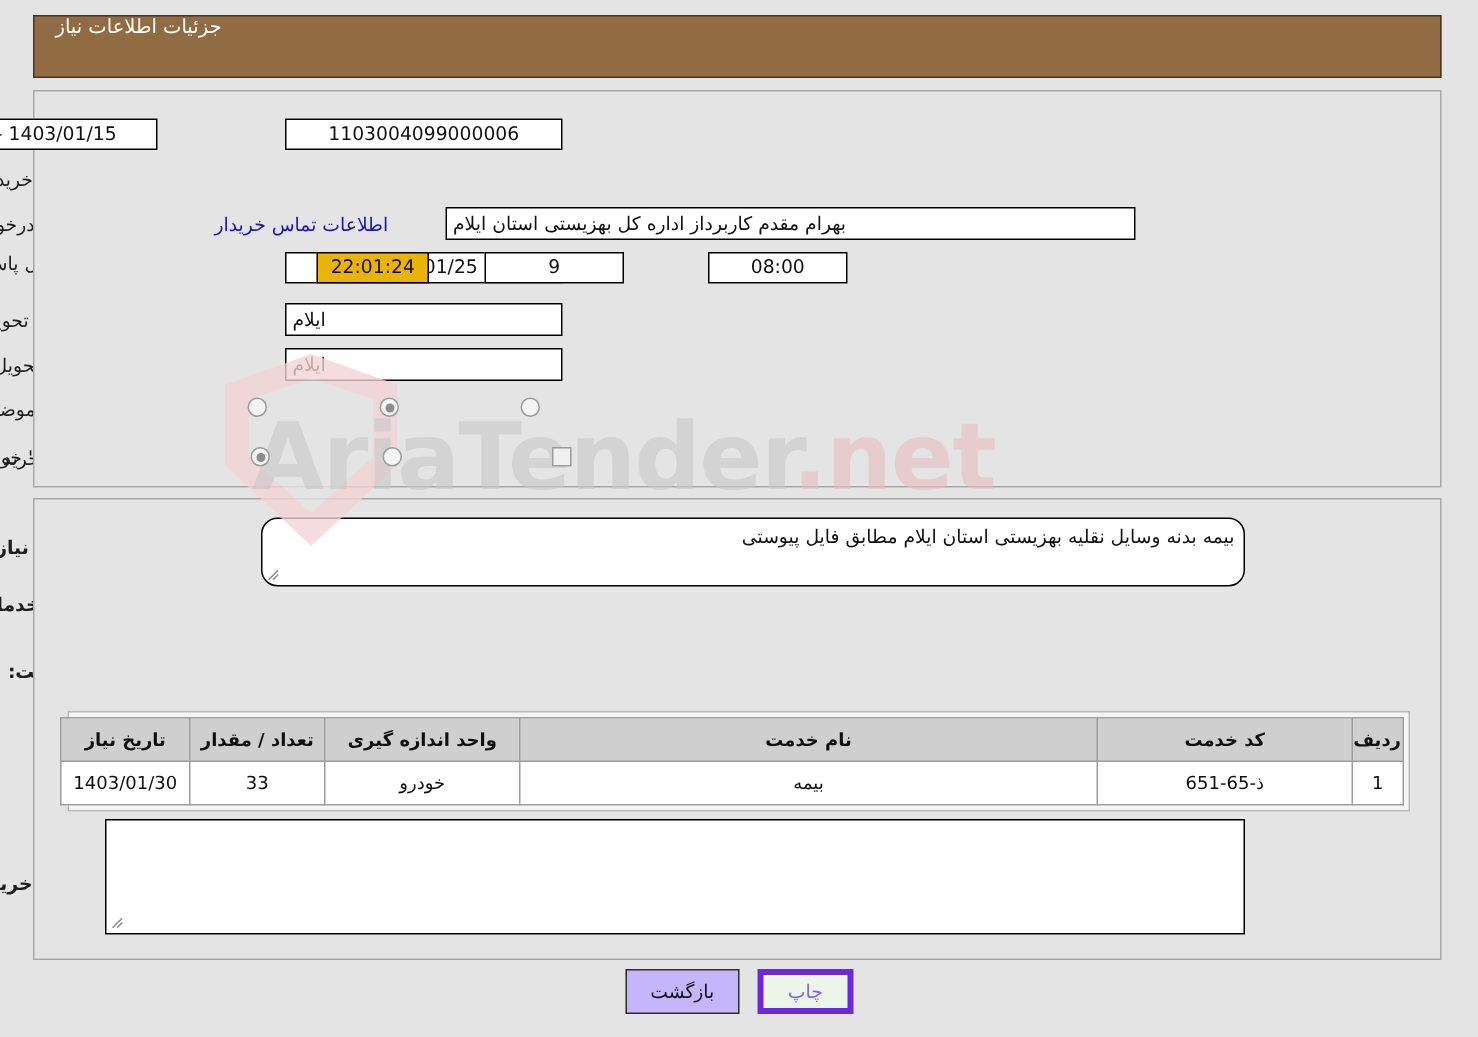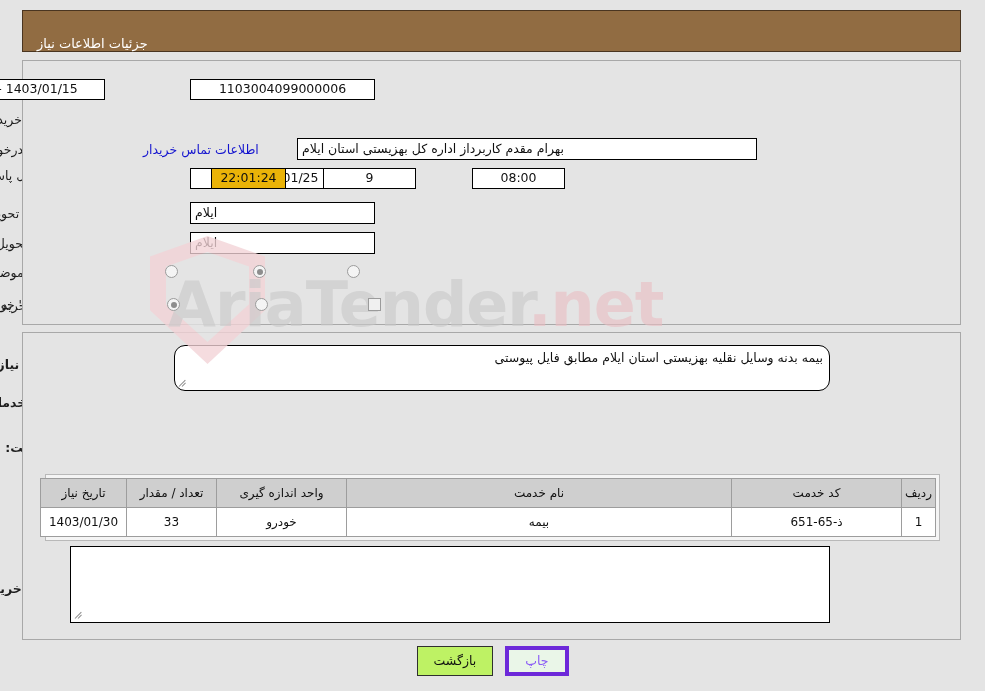--- a/index.html
+++ b/index.html
@@ -65,21 +65,21 @@
     left: 22px;
     top: 10px;
     width: 939px;
     height: 42px;
     background: #916c42;
     border: 1px solid #4a3520;
     box-sizing: border-box;
     color: #ffffff;
     font-size: 13px;
     display: flex;
-    align-items: flex-end;
+    align-items: flex-start;
     justify-content: flex-start;
     padding-left: 0;
     padding-right: 0;
     z-index: 2;
   }
   .title-bar .t {
     margin-right: auto;
     padding-left: 14px;
   }
 
@@ -210,21 +210,21 @@
     width: 100%;
     border-collapse: collapse;
     font-size: 12px;
     color: #111;
     table-layout: fixed;
   }
   thead th {
     background: #cfcfcf;
     border: 1px solid #9d9d9d;
     height: 26px;
-    font-weight: normal;
+    font-weight: bold;
     font-size: 12px;
     color: #101010;
     text-align: center;
   }
   tbody td {
     background: #ffffff;
     border: 1px solid #9d9d9d;
     height: 26px;
     text-align: center;
     font-size: 12px;
@@ -250,21 +250,21 @@
     z-index: 4;
   }
   .btn {
     font-size: 12.5px;
     padding: 3px 16px;
     box-sizing: border-box;
     cursor: pointer;
     font-family: "DejaVu Sans", "Liberation Sans", sans-serif;
     line-height: 16px;
   }
-  .btn-back  { background: #bef264; border: 1px solid #2f2f2f; color: #111; }
+  .btn-back  { background: #c4b5fd; border: 1px solid #2f2f2f; color: #111; }
   .btn-print { background: #eaf6e8; border: 4px solid #6d28d9; color: #8b5cf6; }
 </style>
 </head>
 <body>
 
 <div id="page">
 
   <div class="watermark">
     <div class="wm-shield"></div>
     <div class="wm-word">

